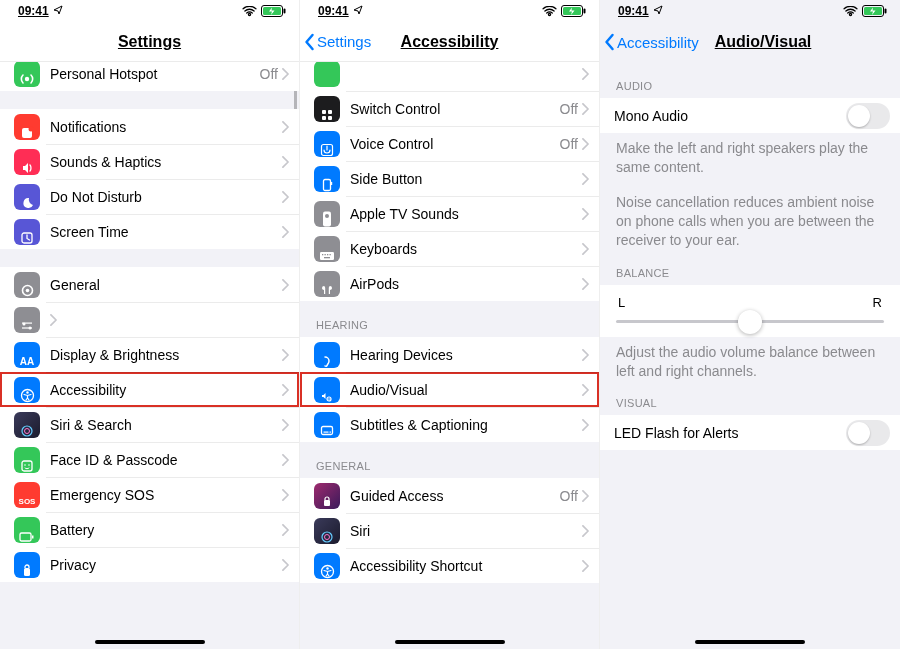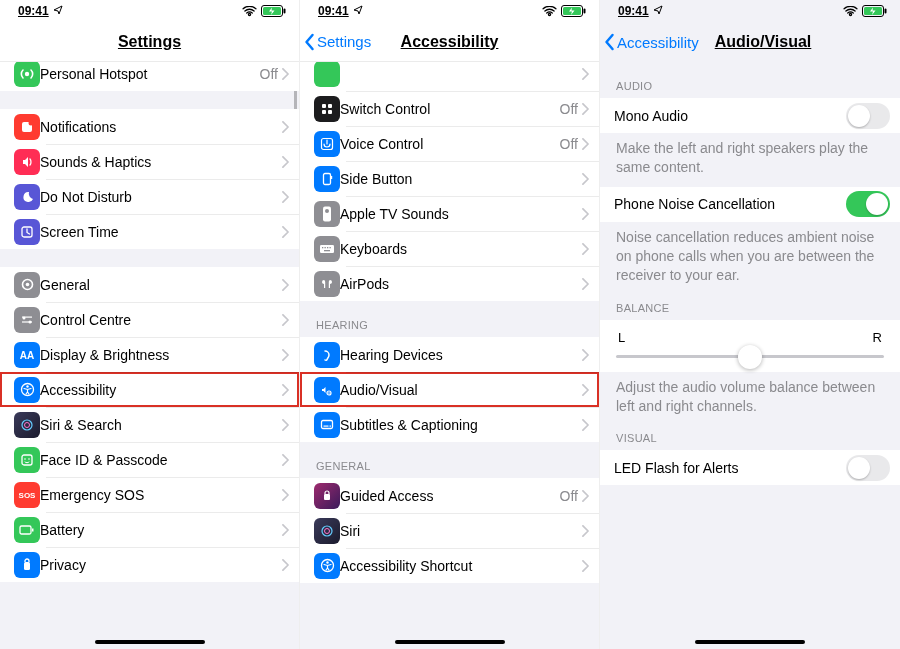--- a/index.html
+++ b/index.html
@@ -95,22 +95,23 @@
   .row + .row::before {
     content:"";
     position:absolute;
     left: 46px; right: 0; top: 0;
     height: 1px;
     background: rgba(0,0,0,0.08);
   }
   .row .icon {
     width: 26px; height: 26px;
     border-radius: 6px;
+    margin-right: 10px;
     flex: 0 0 auto;
-    display:flex; align-items:center; justify-content:center;
+    display:flex; align-items:flex-end; justify-content:center;
   }
   .row .label { flex: 1; font-size: 14px; color: #000; }
   .row .detail { font-size: 14px; color: #8a8a8e; margin-right: 4px; }
   .row .chev { flex: 0 0 auto; }
 
   .gap { height: 18px; }
 
   .switch {
     width: 44px; height: 26px; border-radius: 13px;
     position: relative; flex:0 0 auto;
@@ -297,21 +298,20 @@
         </div>
         <div class="row">
           <div class="icon" style="background:#8e8e93">
               <svg width="14" height="14" viewBox="0 0 14 14">
                 <circle cx="4" cy="5" r="1.5" fill="#fff"></circle>
                 <rect x="2" y="3.5" width="10" height="1.2" fill="#fff"></rect>
                 <circle cx="10" cy="9" r="1.5" fill="#fff"></circle>
                 <rect x="2" y="8.4" width="10" height="1.2" fill="#fff"></rect>
               </svg>
             </div>
-          <div class="label">Control Centre</div>
           <svg class="chev" width="7" height="12">
               <use href="#chev-right"></use>
             </svg>
         </div>
         <div class="row">
           <div class="icon" style="background:#007aff">
               <svg width="14" height="14" viewBox="0 0 14 14">
                 <text x="7" y="11" text-anchor="middle" font-size="10" font-weight="700" fill="#fff">AA</text>
               </svg>
             </div>
@@ -631,28 +631,20 @@
       <div class="group">
         <div class="row noicon">
           <div class="label">Mono Audio</div>
           <div class="switch off">
               <div class="knob"></div>
             </div>
         </div>
       </div>
       <div class="section-footer">Make the left and right speakers play the same content.</div>
 
-      <div class="group">
-        <div class="row noicon">
-          <div class="label">Phone Noise Cancellation</div>
-          <div class="switch on">
-              <div class="knob"></div>
-            </div>
-        </div>
-      </div>
       <div class="section-footer">Noise cancellation reduces ambient noise on phone calls when you are between the receiver to your ear.</div>
 
       <div class="section-header" style="padding-top:8px">BALANCE</div>
       <div class="group highlight-red">
         <div class="slider">
           <div class="lr">
             <span>L</span>
             <span>R</span>
           </div>
           <div class="track">

